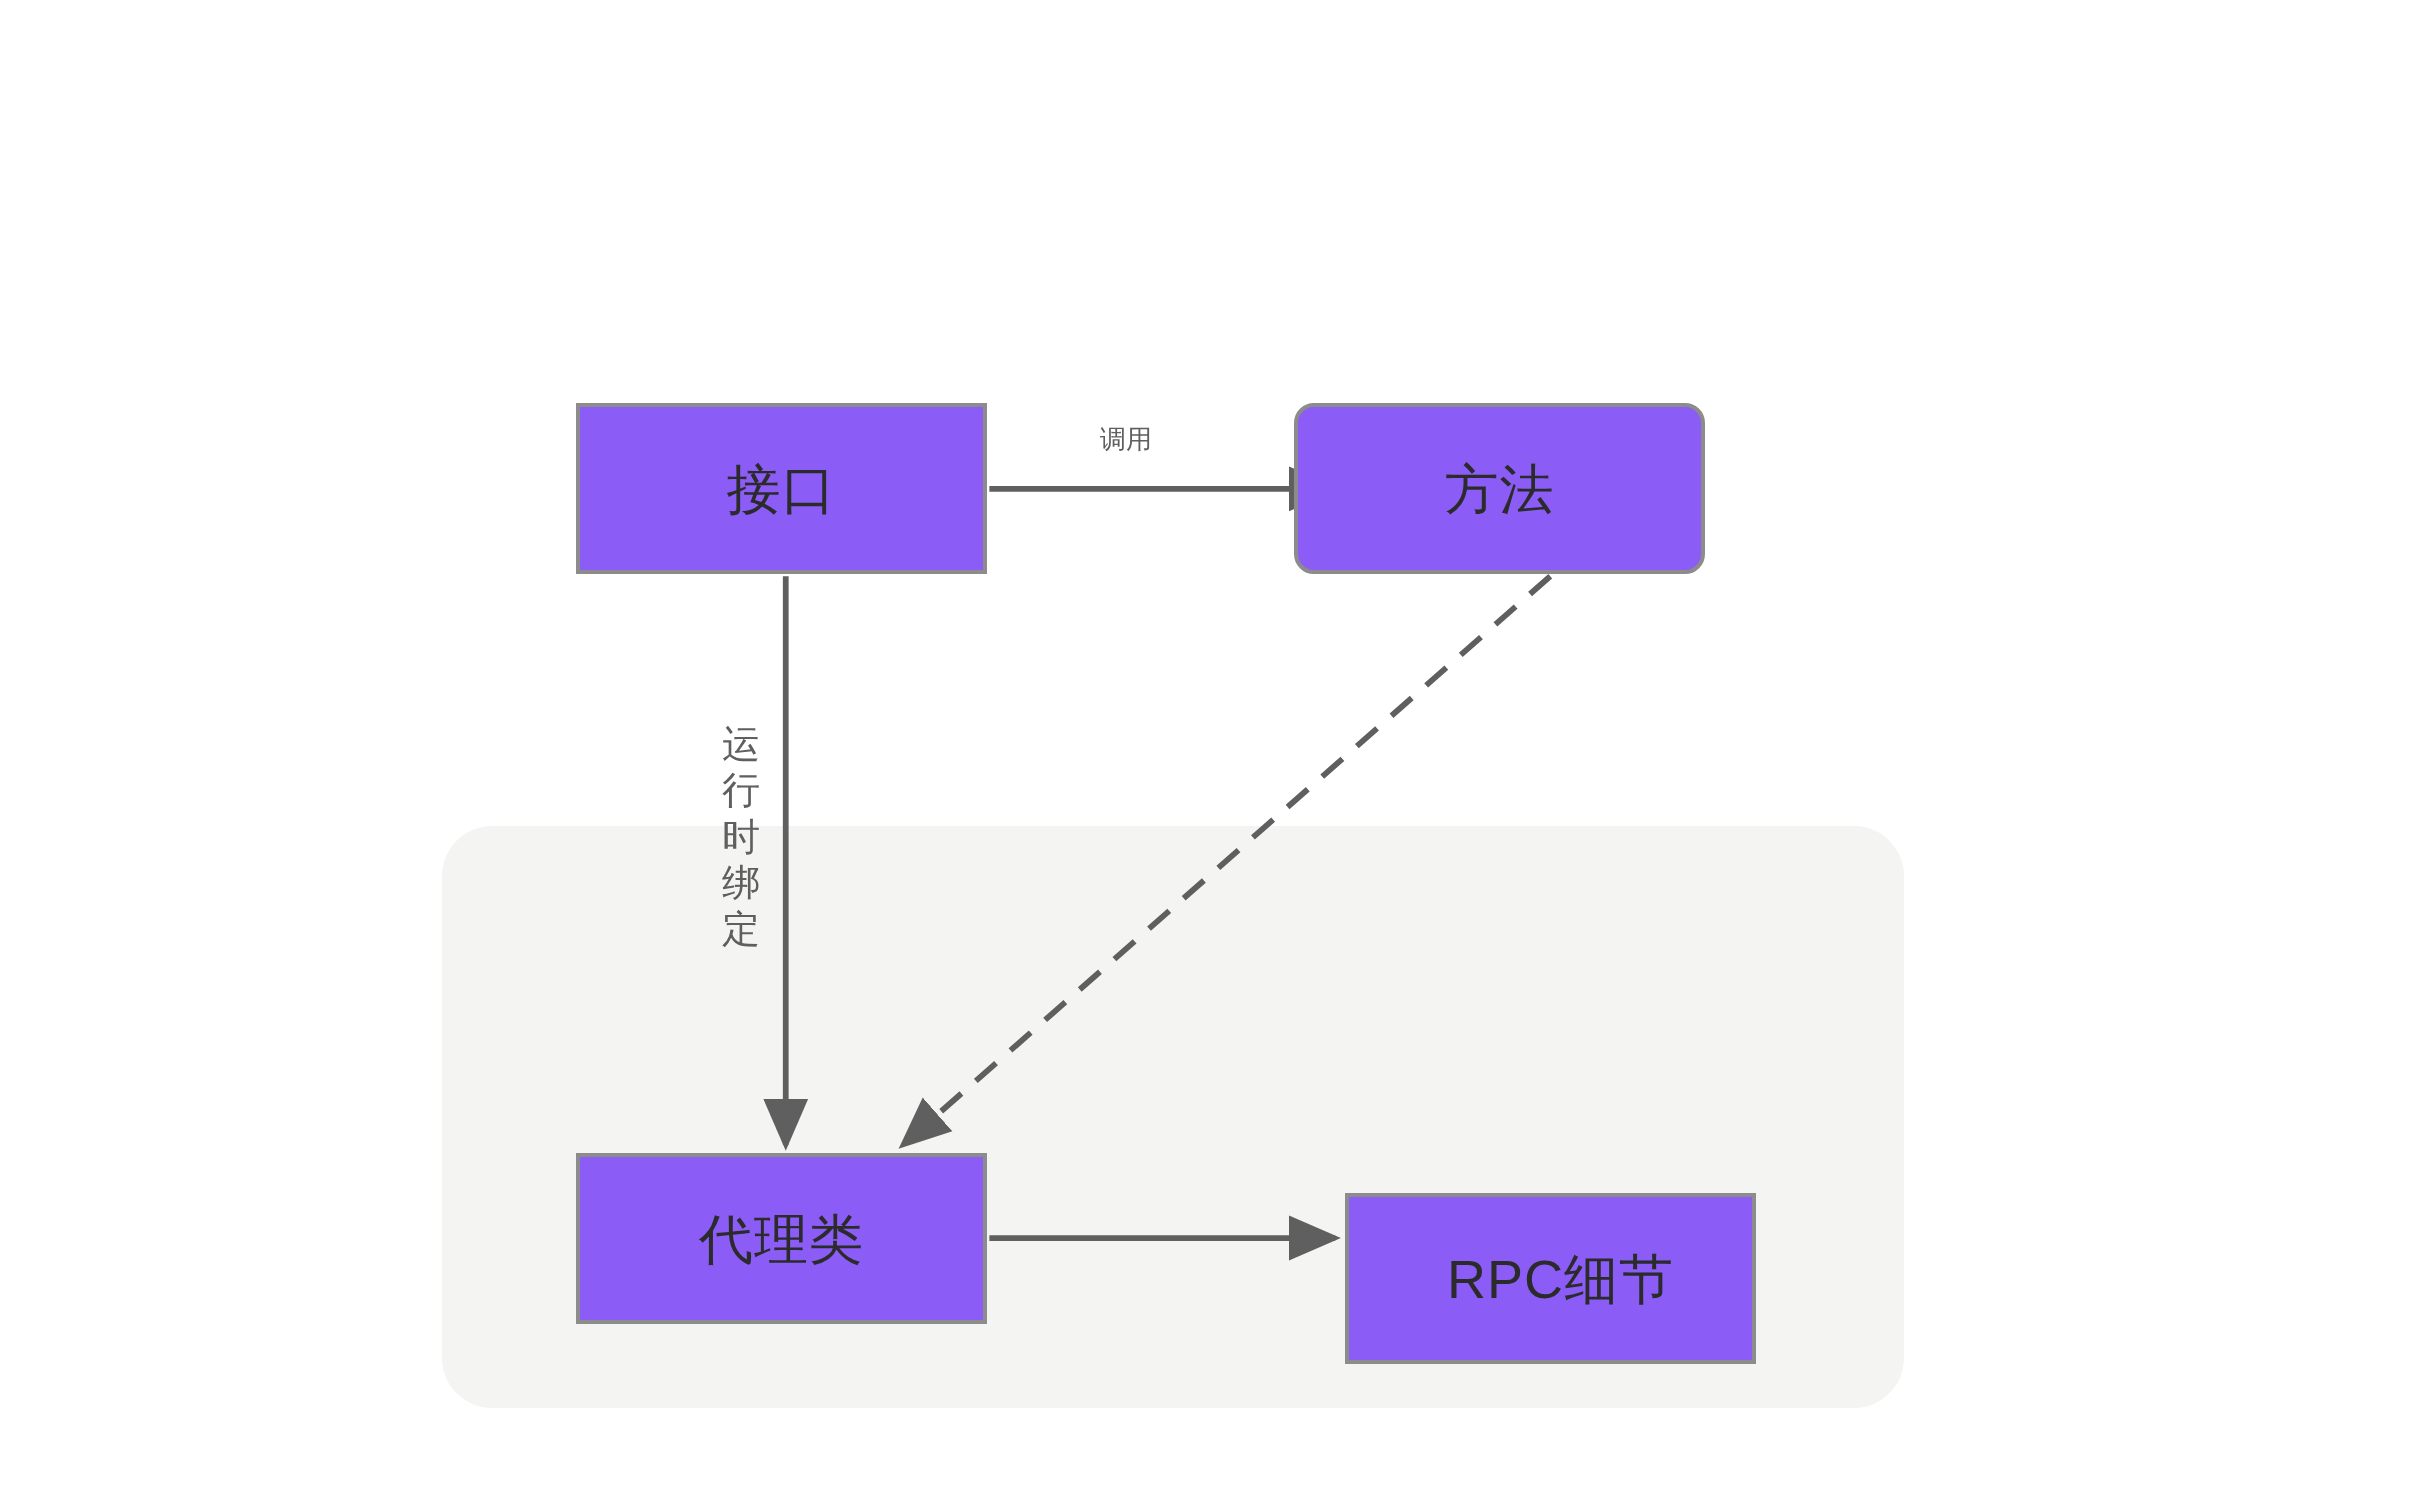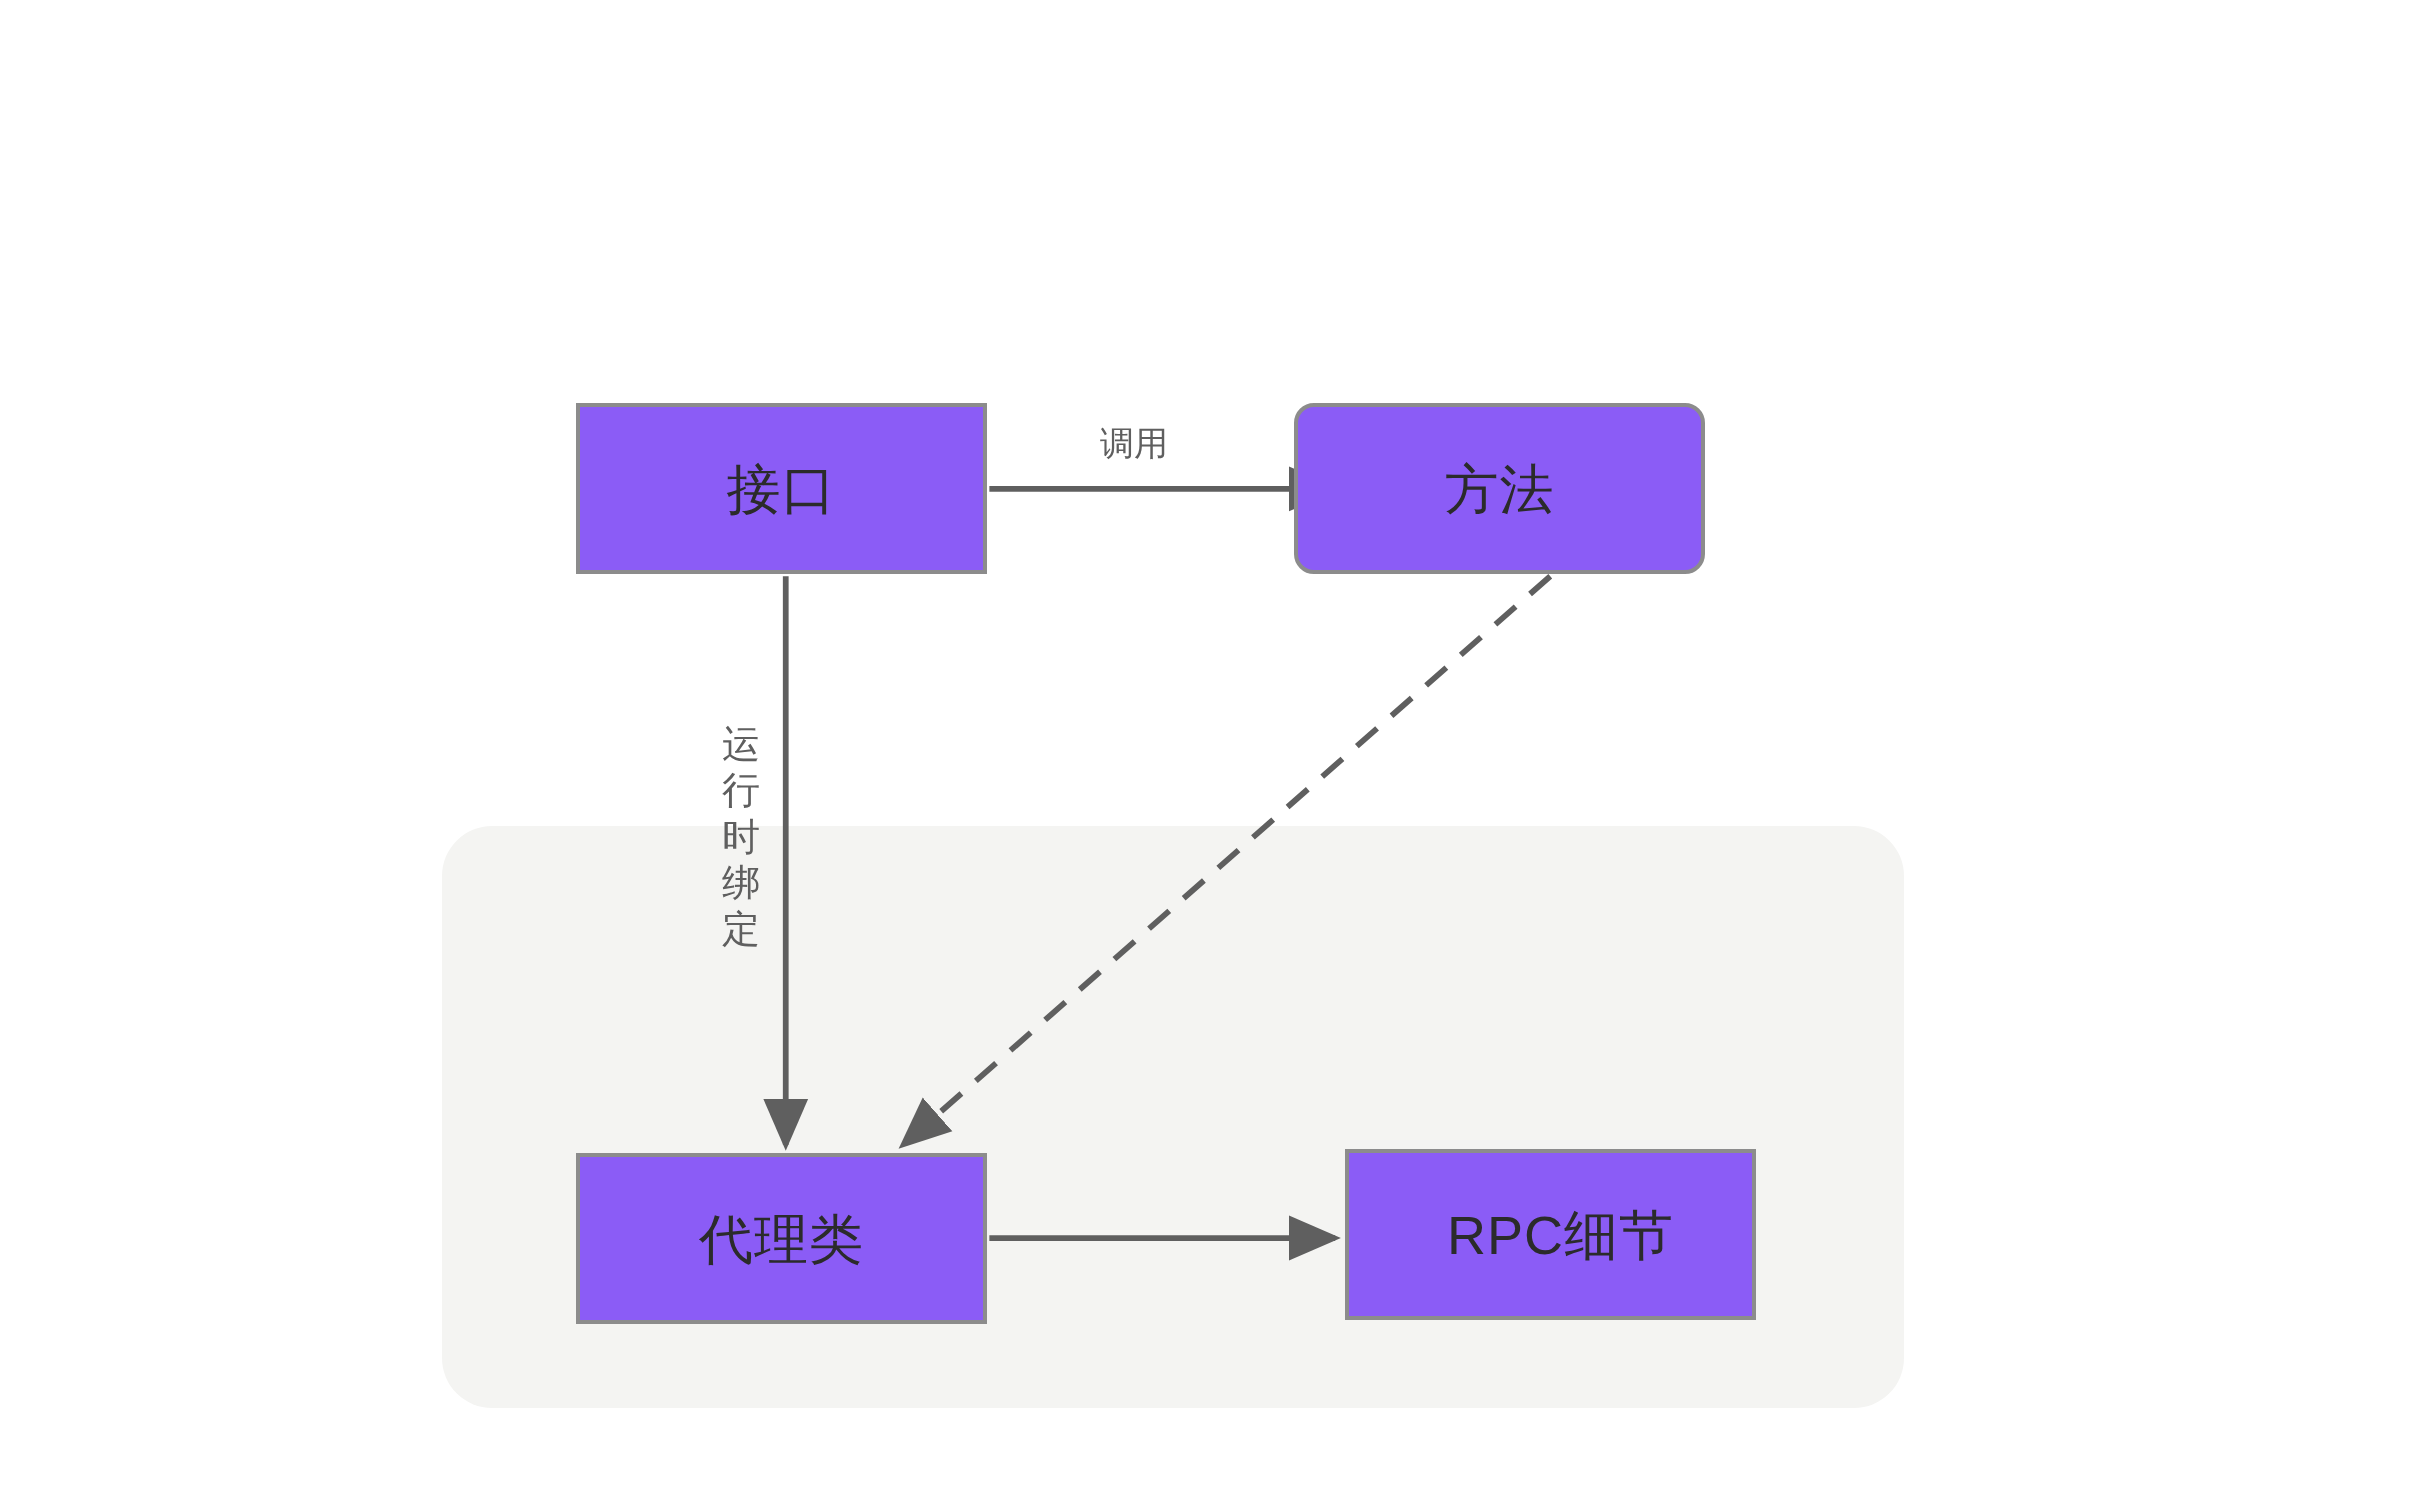--- a/index.html
+++ b/index.html
@@ -55,27 +55,27 @@
     align-items: center;
     justify-content: center;
     color: #2b2b2b;
     font-size: 54px;
     line-height: 1;
     letter-spacing: 1px;
   }
   #node-interface { left: 576px;  top: 403px;  }
   #node-method    { left: 1294px; top: 403px; border-radius: 20px;  }
   #node-proxy     { left: 576px;  top: 1153px; }
-  #node-rpc       { left: 1345px; top: 1149px; padding-left: 20px; }
+  #node-rpc       { left: 1345px; top: 1193px; padding-left: 20px; }
 
   
   .edge-label {
     position: absolute;
     color: #5f5f5f;
-    font-size: 34px;
+    font-size: 26px;
     line-height: 1;
     white-space: nowrap;
   }
   #label-invoke {
     left: 1100px;
     top: 426px;
   }
   .edge-label-vertical {
     position: absolute;
     color: #5f5f5f;

